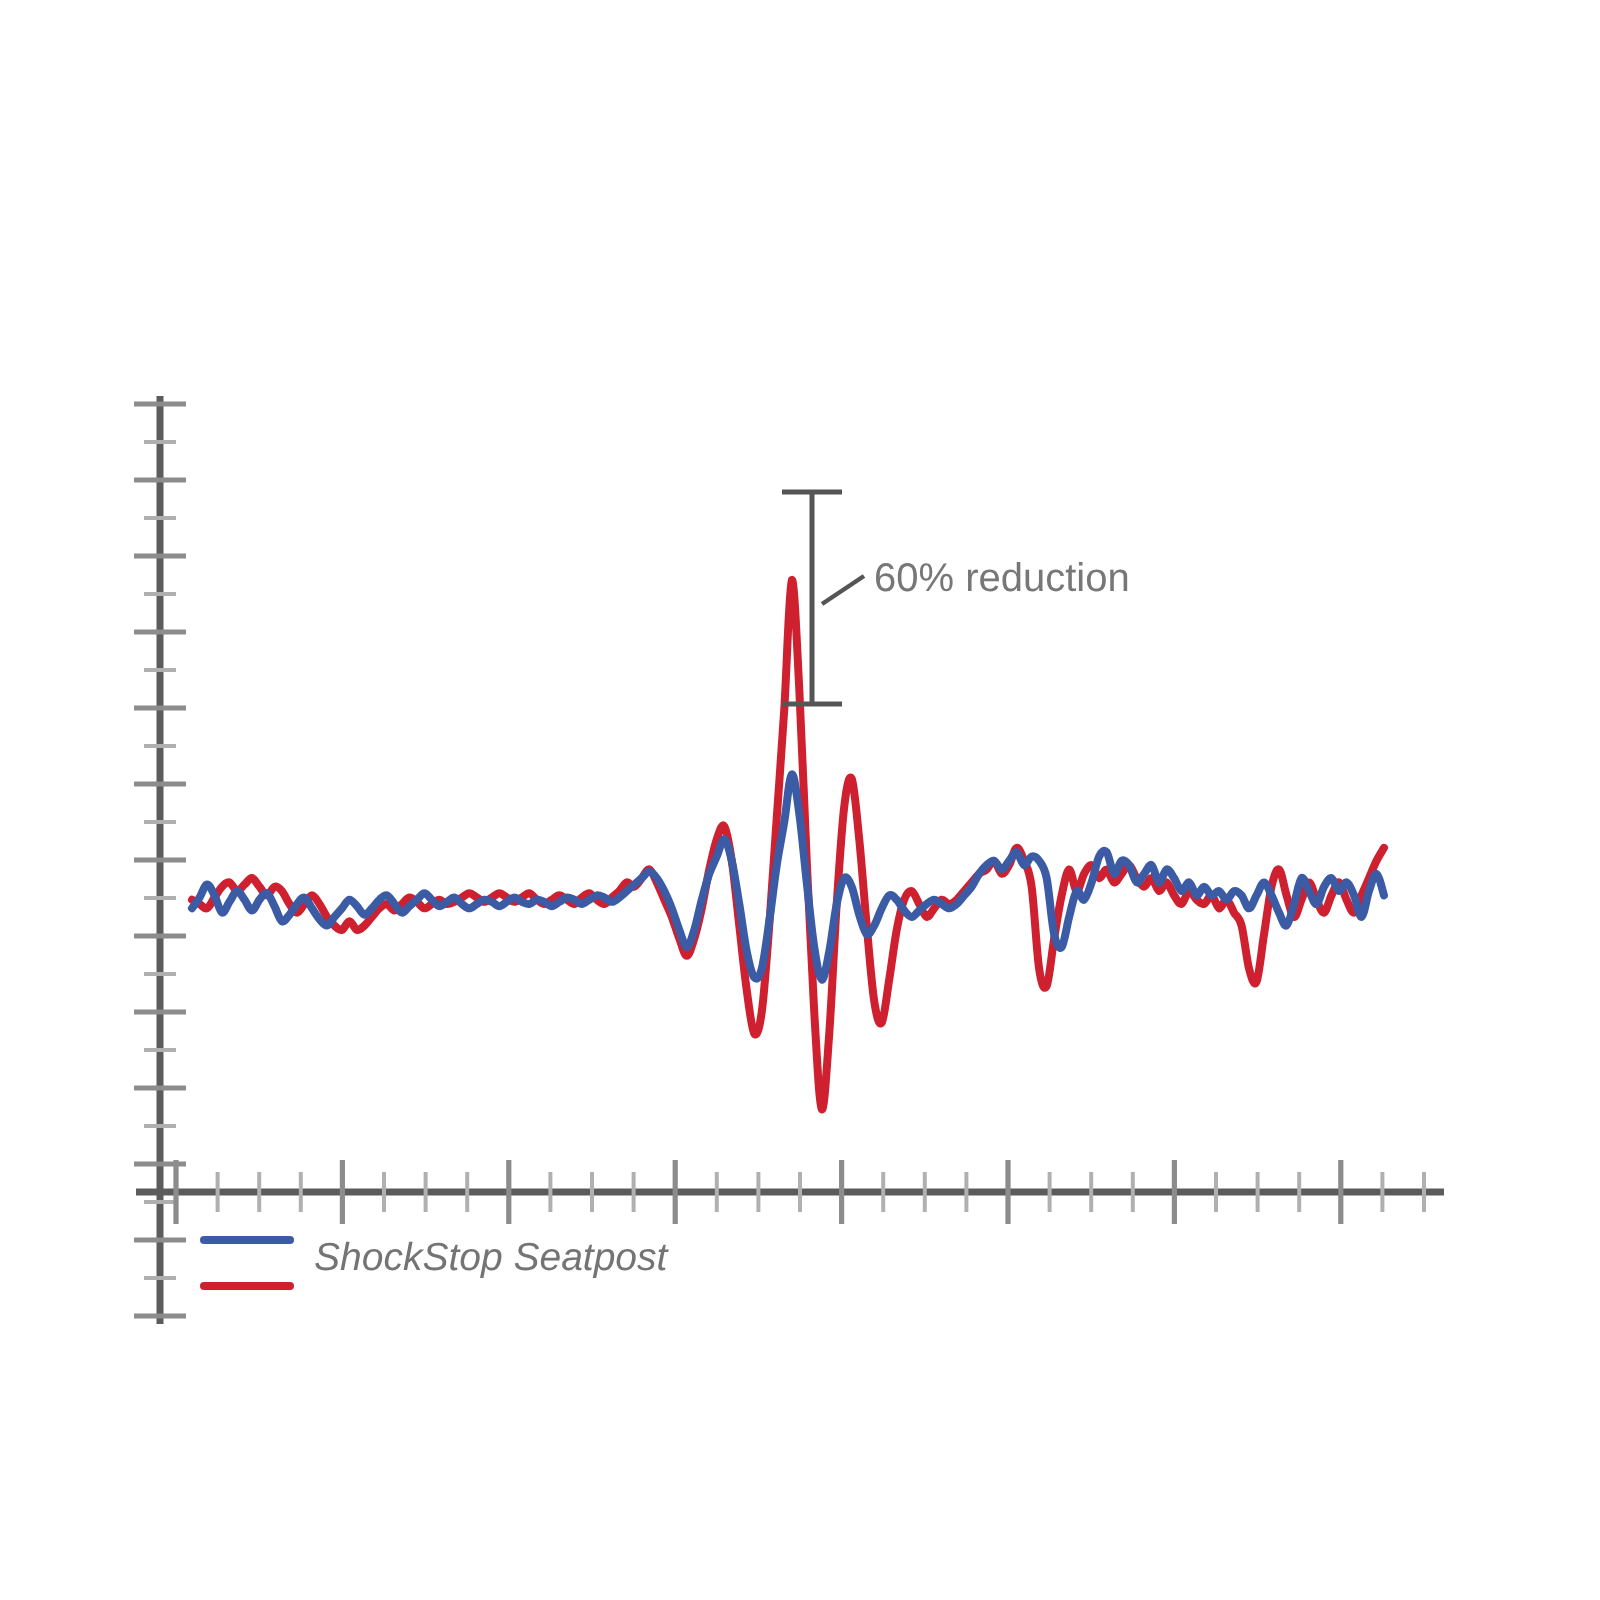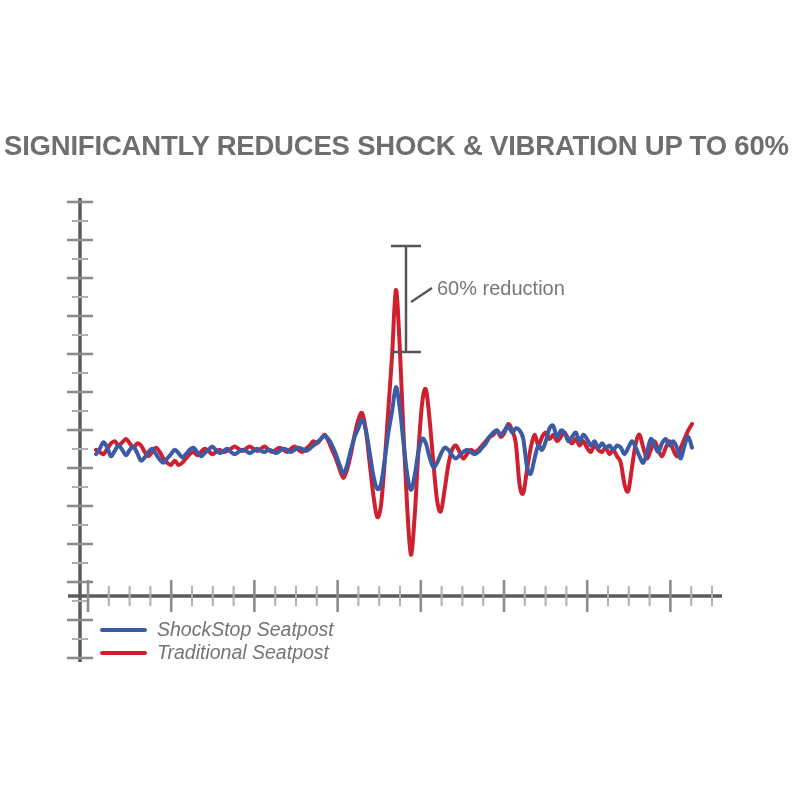--- a/index.html
+++ b/index.html
@@ -14,37 +14,36 @@
     position:absolute;left:4px;top:130px;width:794px;
     font-size:27.5px;font-weight:bold;color:#6e6e6e;
     letter-spacing:-0.2px;white-space:nowrap;
     font-family:"Liberation Sans", sans-serif;
   }
 
   #plot{position:absolute;left:0;top:180px;width:664px;height:520px;}
   #plotsvg{display:block;}
 
   #legend{position:absolute;left:100px;top:618px;width:320px;}
-  .legend-row{display:flex;align-items:center;height:23px;}
+  .legend-row{display:flex;align-items:flex-start;height:23px;}
   .legend-swatch{width:47px;height:4px;border-radius:2px;margin-right:10px;flex:none;}
   .legend-label{
     font-size:19.5px;font-style:italic;color:#747474;
     font-family:"Liberation Sans", sans-serif;white-space:nowrap;
   }
   .anno-text{
     font-size:20px;fill:#777777;
     font-family:"Liberation Sans", sans-serif;
   }
 </style>
 </head>
 <body>
 
 <div id="canvas">
 
-  <div id="title">SIGNIFICANTLY REDUCES SHOCK &amp; VIBRATION UP TO 60%</div>
 
   <div id="plot">
     <svg id="plotsvg" width="800" height="520" viewBox="0 0 800 520">
       <g>
         <line id="yaxis" x1="80" y1="18" x2="80" y2="482" stroke="#5c5c5c" stroke-width="3.5"></line>
         <line id="xaxis" x1="68" y1="416" x2="722" y2="416" stroke="#5c5c5c" stroke-width="3.5"></line>
       </g>
       <g id="yticks">
           <line x1="67" y1="22" x2="93" y2="22" stroke="#8c8c8c" stroke-width="2.6"></line>
           <line x1="72" y1="41" x2="88" y2="41" stroke="#b0b0b0" stroke-width="2"></line>
@@ -119,17 +118,16 @@
     </svg>
   </div>
 
   <div id="legend">
     <div class="legend-row">
       <span class="legend-swatch" style="background:#3b5ba5"></span>
       <span class="legend-label">ShockStop Seatpost</span>
     </div>
     <div class="legend-row">
       <span class="legend-swatch" style="background:#cf2030"></span>
-      <span class="legend-label">Traditional Seatpost</span>
     </div>
   </div>
 
 </div>
 
 </body></html>

